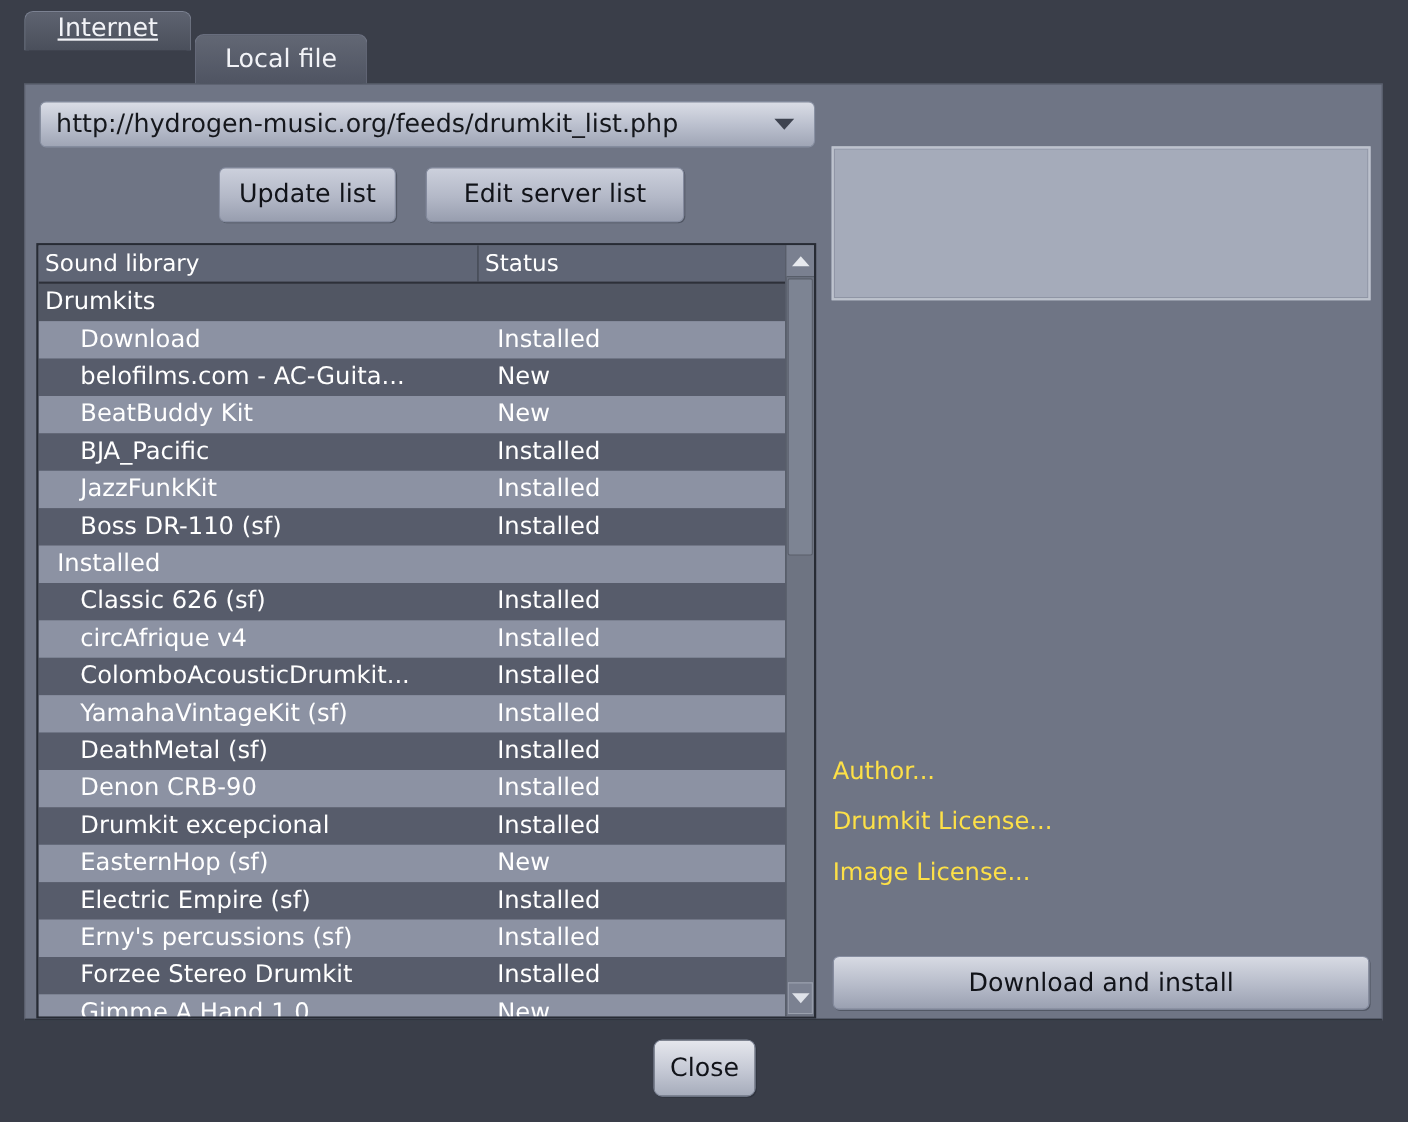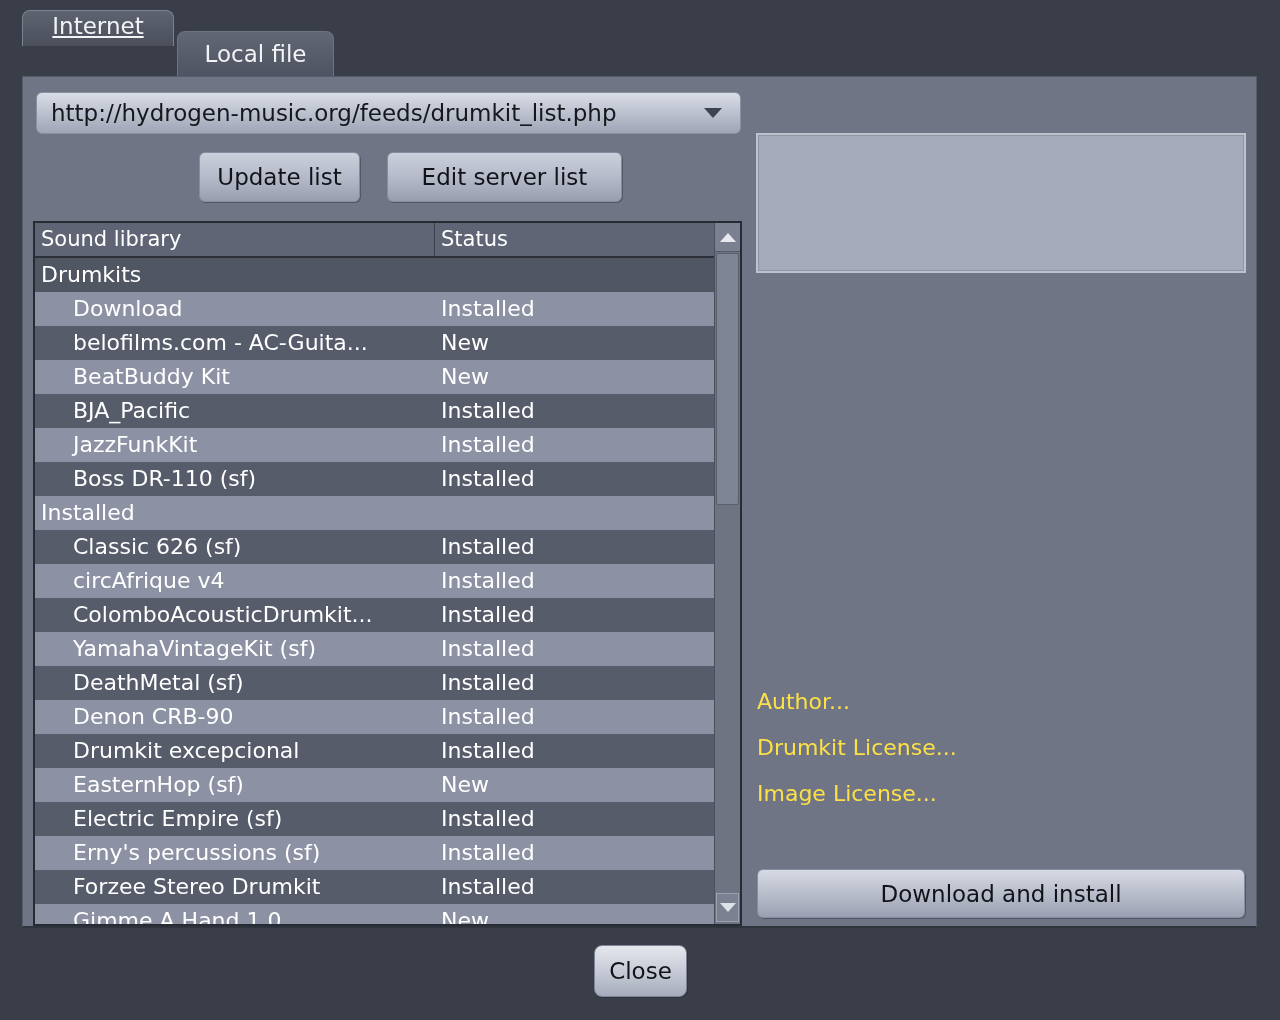--- a/index.html
+++ b/index.html
@@ -92,21 +92,21 @@
     height:35px;flex:none;background:#5f6575;
     border-bottom:2px solid #2d3039;box-sizing:border-box;
     display:flex;color:#fff;font-size:21px;
   }
   .th{line-height:33px;white-space:nowrap;overflow:hidden;box-sizing:border-box;}
   .th.name{width:400px;border-right:1px solid #3c414b;padding-left:6px;}
   .th.status{flex:1;padding-left:6px;}
   .tbody{flex:1;overflow:hidden;}
   .row{height:34px;display:flex;font-size:22px;line-height:34px;color:#fff;}
   .row .c1{width:400px;padding-left:38px;box-sizing:border-box;white-space:nowrap;overflow:hidden;}
-  .row .c2{flex:1;padding-left:6px;white-space:nowrap;overflow:hidden;}
+  .row .c2{flex:1;padding-left:6px;white-space:nowrap;overflow:hidden;margin-left:11px;}
   .row.group{background:#515663;}
   .row.group .c1{padding-left:6px;}
   .row.dark{background:#575c6b;}
   .row.light{background:#8c92a3;}
 
   
   .scrollbar{
     width:26px;flex:none;position:relative;
     background:#6e7482;border-left:1px solid #4b505c;box-sizing:border-box;
   }

